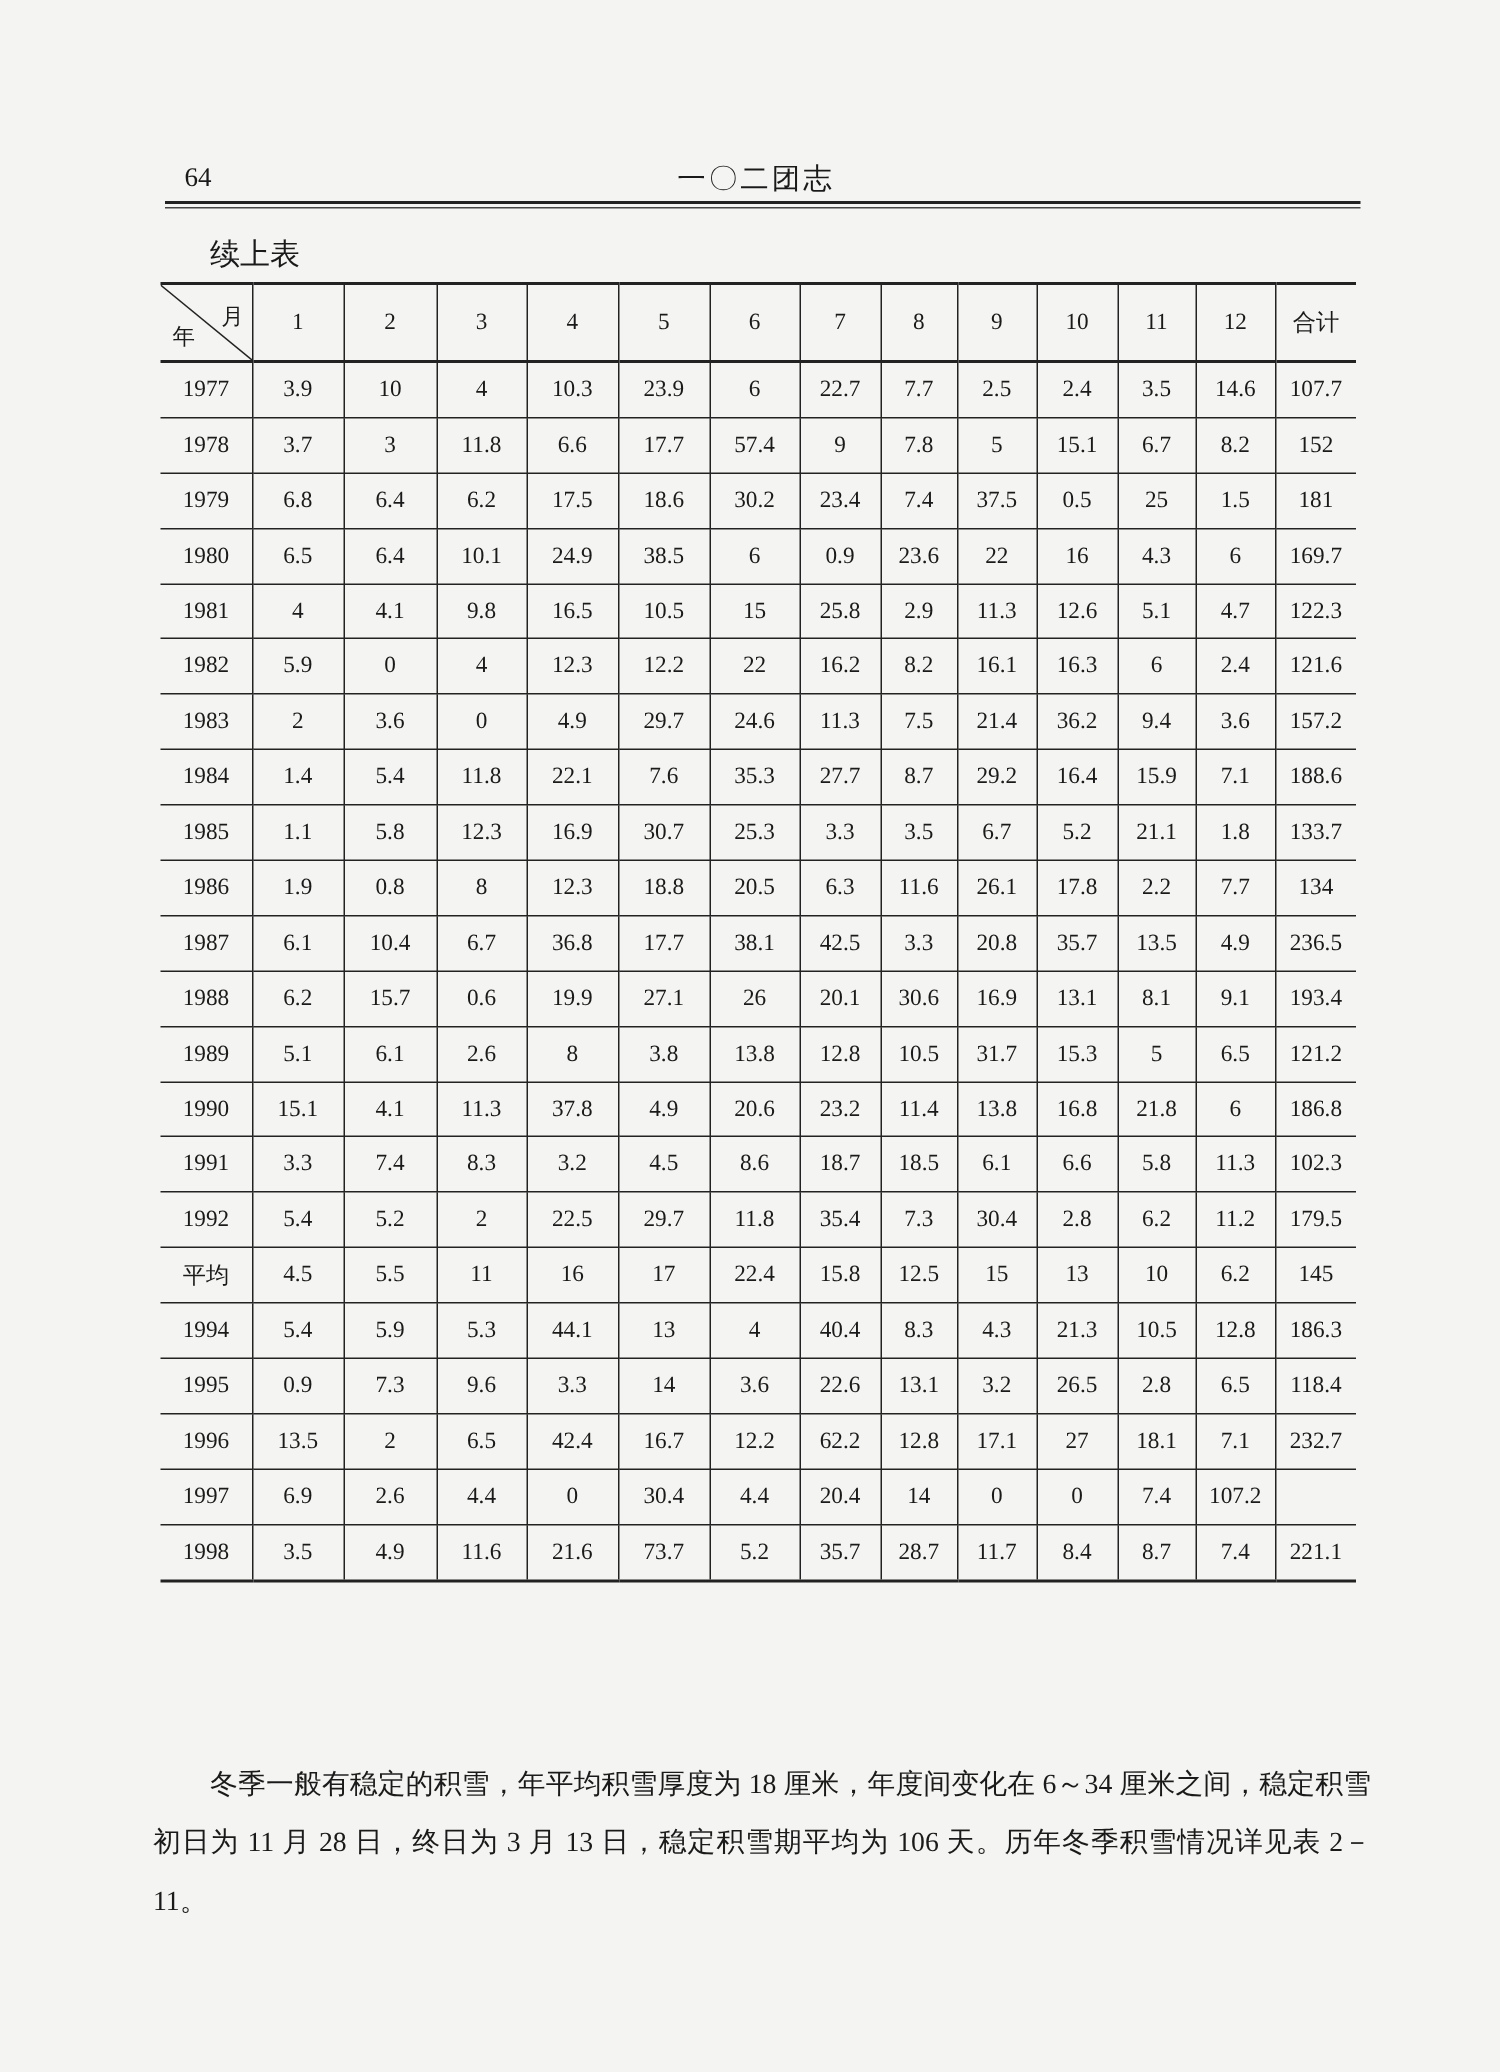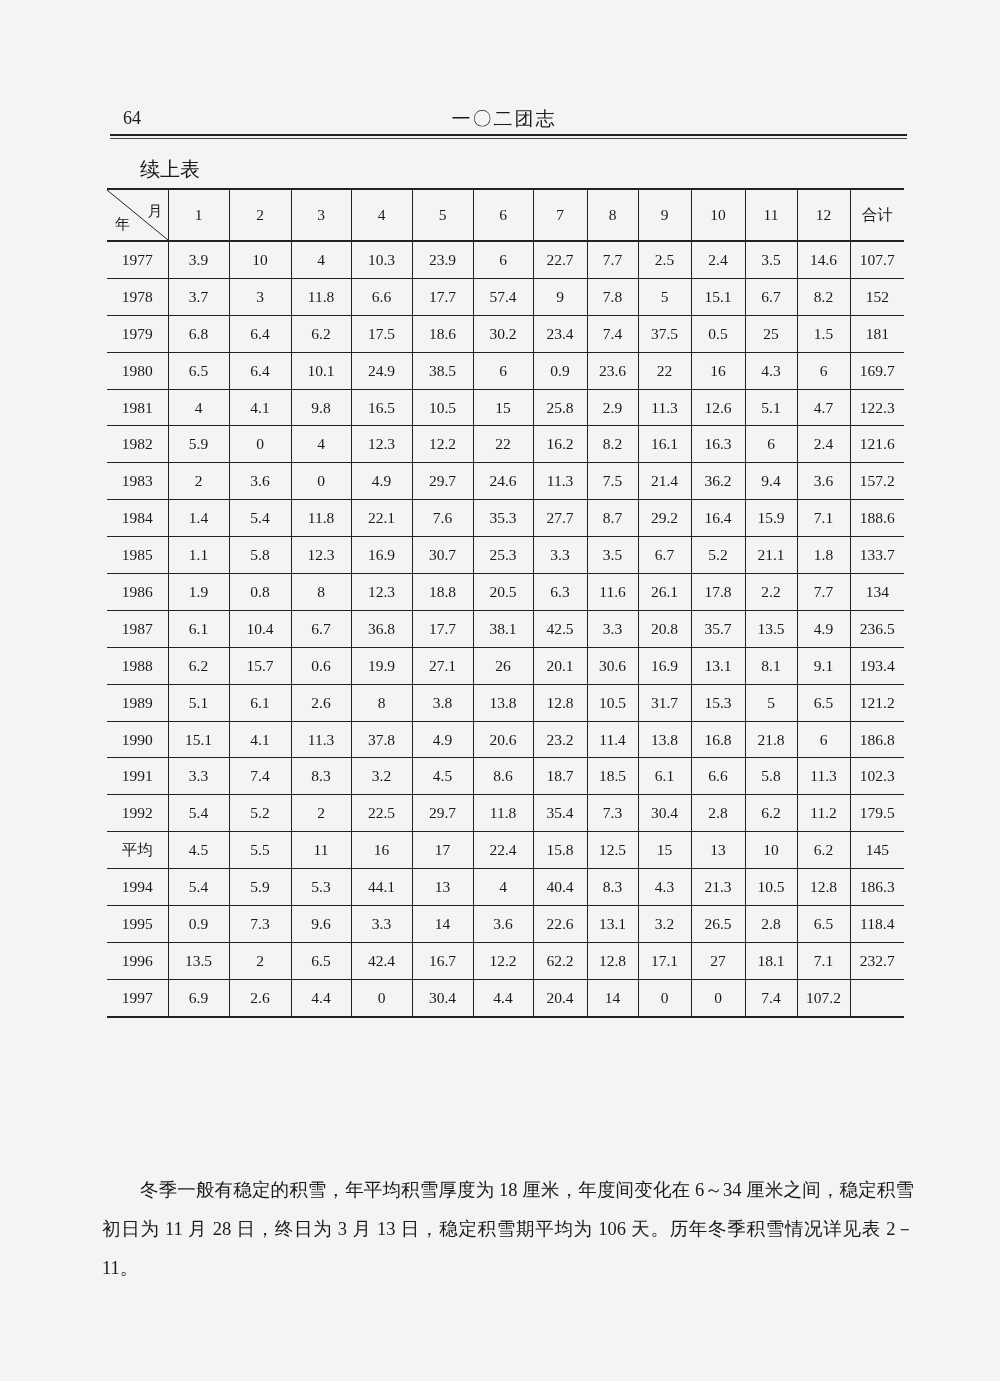--- a/index.html
+++ b/index.html
@@ -417,16 +417,32 @@
         <td>30.4</td>
         <td>4.4</td>
         <td>20.4</td>
         <td>14</td>
         <td>0</td>
         <td>0</td>
         <td>7.4</td>
         <td>107.2</td>
         <td></td>
       </tr>
+      <tr>
+        <td>1998</td>
+        <td>3.5</td>
+        <td>4.9</td>
+        <td>11.6</td>
+        <td>21.6</td>
+        <td>73.7</td>
+        <td>5.2</td>
+        <td>35.7</td>
+        <td>28.7</td>
+        <td>11.7</td>
+        <td>8.4</td>
+        <td>8.7</td>
+        <td>7.4</td>
+        <td>221.1</td>
+      </tr>
     </tbody>
 </table>
 
 <p class="para">冬季一般有稳定的积雪，年平均积雪厚度为 18 厘米，年度间变化在 6～34 厘米之间，稳定积雪初日为 11 月 28 日，终日为 3 月 13 日，稳定积雪期平均为 106 天。历年冬季积雪情况详见表 2－11。</p>
 
 </body></html>

